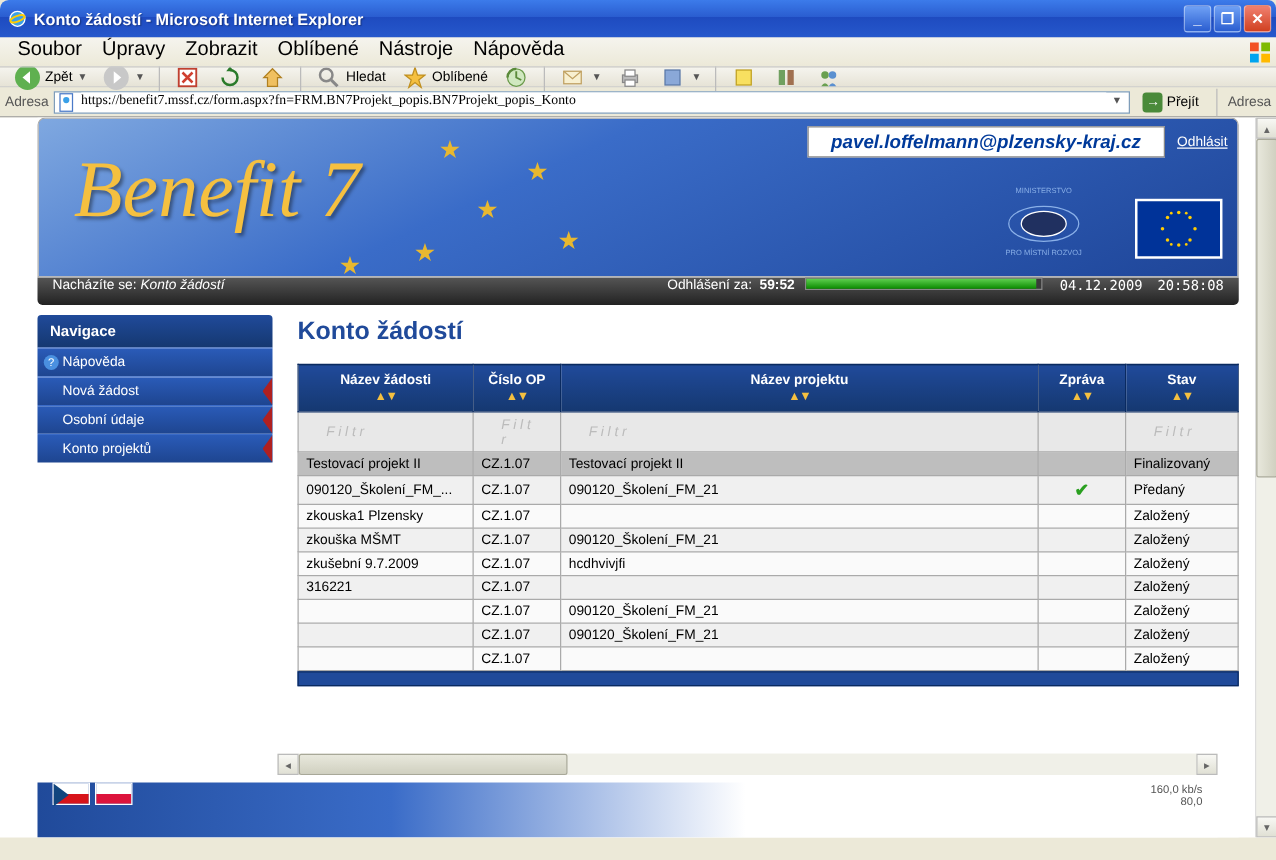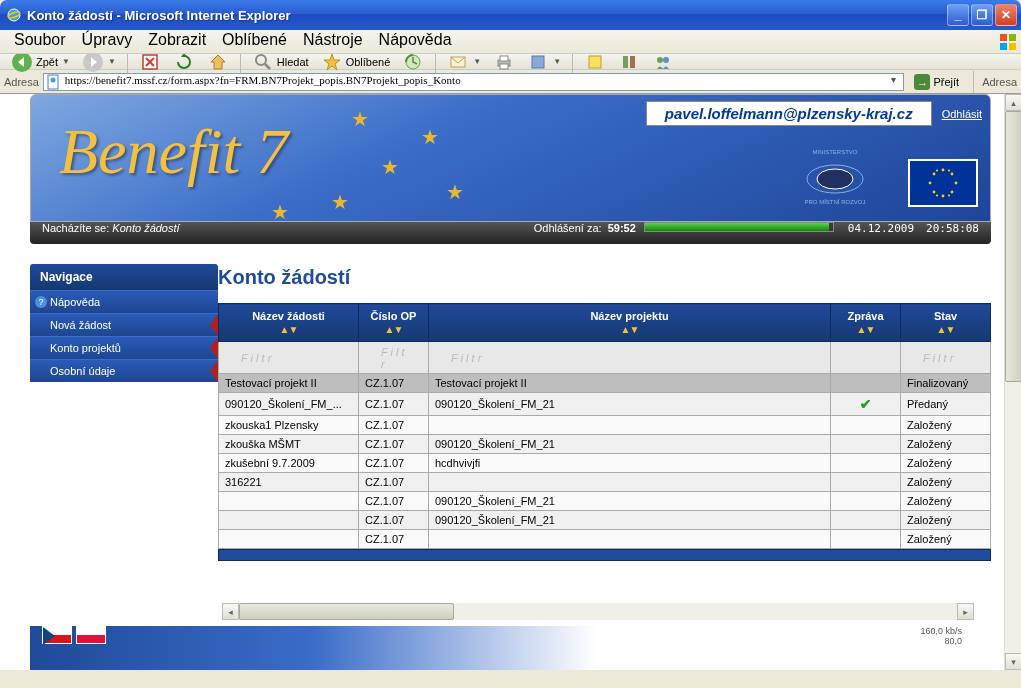--- a/index.html
+++ b/index.html
@@ -60,21 +60,21 @@
 .status-strip .loc { flex: 0 0 auto; }
 .status-strip .loc em { font-style: italic; }
 .status-strip .spacer { flex: 1; }
 .status-strip .countdown-lbl { margin-right: 6px; }
 .status-strip .countdown-val { font-weight: bold; margin-right: 8px; }
 .status-strip .progress { width: 190px; height: 10px; border: 1px solid #888; background: #3a3a3a; margin-right: 14px; }
 .status-strip .progress-fill { width: 98%; height: 100%; background: linear-gradient(to bottom, #5fd050, #0a8a00); }
 .status-strip .datetime { font-family: monospace; }
 
 
-.content-row { display: flex; margin-top: 20px; }
+.content-row { display: flex; margin-top: 8px; gap: 20px; }
 
 
 .sidebar { width: 188px; }
 .nav-header { background: linear-gradient(to bottom, #204a9a, #153870); color: #fff; font-weight: bold; font-size: 12px; padding: 6px 10px; border-radius: 3px 3px 0 0; }
 .nav-item { background: linear-gradient(to bottom, #2a5bb8, #1e4590); color: #fff; font-size: 11px; padding: 5px 10px 5px 20px; border-top: 1px solid #3a6bc8; position: relative; cursor: pointer; }
 .nav-item .help-ico { position: absolute; left: 5px; top: 5px; width: 12px; height: 12px; background: #4a90e0; border-radius: 50%; color: #fff; font-size: 9px; display: flex; align-items: center; justify-content: center; }
 .nav-item .red-corner { position: absolute; right: 0; top: 0; width: 8px; height: 100%; background: #b02020; clip-path: polygon(100% 0, 100% 100%, 0 50%); }
 
 
 .main { flex: 1; }
@@ -338,22 +338,22 @@
       <span class="datetime" style="margin-left:12px;">20:58:08</span>
     </div>
 
     <div class="content-row">
 
       <div class="sidebar">
         <div class="nav-header">Navigace</div>
         <div id="nav-items">
             <div class="nav-item"><span class="help-ico">?</span><span>Nápověda</span></div>
             <div class="nav-item"><span>Nová žádost</span><span class="red-corner"></span></div>
+            <div class="nav-item"><span>Osobní údaje</span><span class="red-corner"></span></div>
             <div class="nav-item"><span>Konto projektů</span><span class="red-corner"></span></div>
-            <div class="nav-item"><span>Osobní údaje</span><span class="red-corner"></span></div>
           </div>
       </div>
 
       <div class="main">
         <div class="page-title">Konto žádostí</div>
 
         <table class="data-table">
           <thead>
             <tr id="header-row">
                 <th style="width: 140px;"><span>Název žádosti</span><span class="sort-arrows">▲▼</span></th>

